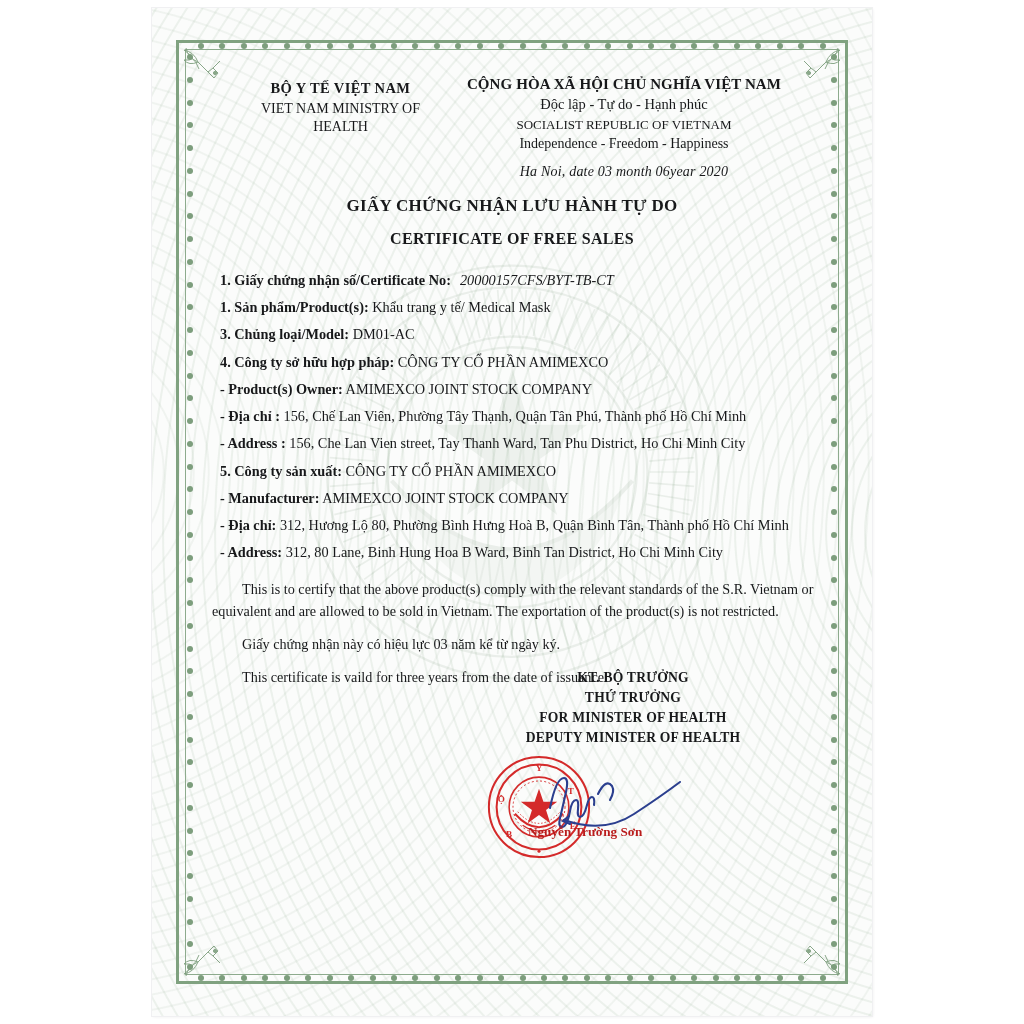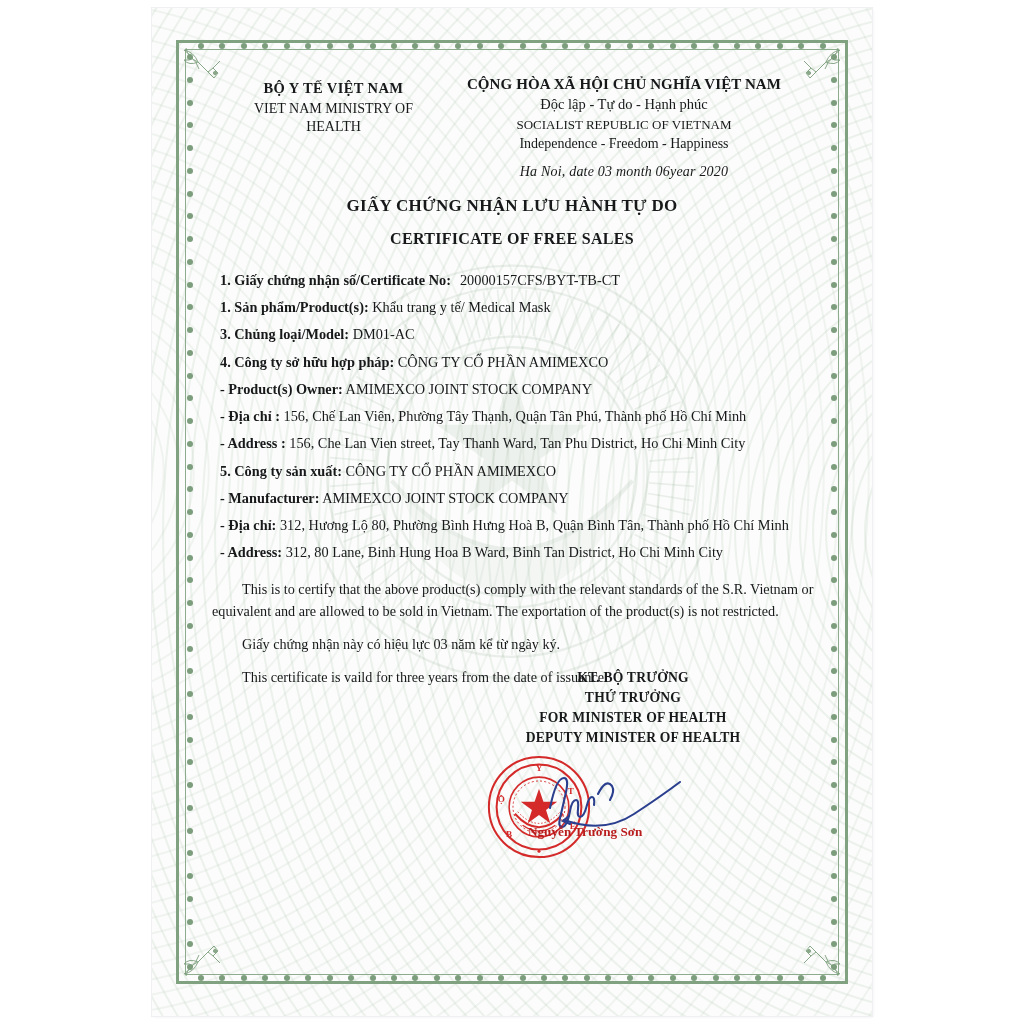--- a/index.html
+++ b/index.html
@@ -80,21 +80,21 @@
   
   #content {
     position:absolute;
     left:52px; top:52px; right:52px; bottom:52px;
     color:#17181a;
   }
 
   
   #header { position:relative; height:112px; margin-top:10px; }
   #ministry {
-    position:absolute; left:22px; top:10px; width:215px; text-align:center;
+    position:absolute; left:29px; top:10px; width:215px; text-align:center;
   }
   #ministry .l1 { font-size:14.5px; font-weight:bold; letter-spacing:.4px; }
   #ministry .l2 { font-size:14px; margin-top:3px; line-height:1.25; }
 
   #republic { position:absolute; left:235px; top:6px; width:370px; text-align:center; }
   #republic .r1 { font-size:15px; font-weight:bold; letter-spacing:.1px; }
   #republic .r2 { font-size:14.5px; font-weight:normal; margin-top:3px; }
   #republic .r3 { font-size:13px; margin-top:4px; }
   #republic .r4 { font-size:14px; margin-top:3px; }
   #datecity {
@@ -108,21 +108,21 @@
   }
   #titles .t-en {
     font-size:16px; font-weight:bold; letter-spacing:.3px; margin-top:14px;
   }
 
   
   #fields { margin-top:22px; padding-left:16px; }
   .field { font-size:14.3px; line-height:1.52; margin-bottom:5.5px; white-space:nowrap; }
   .field .lbl { font-weight:bold; }
   .field .val { font-weight:normal; }
-  .field .val.spaced { padding-left:9px; }
+  .field .val.spaced { padding-left:9px;font-style:italic; }
 
   
   #paragraphs { margin-top:14px; padding:0 6px 0 8px; }
   #paragraphs p {
     font-size:14.2px;
     line-height:1.56;
     text-indent:30px;
     margin-bottom:11px;
     text-align:left;
   }

